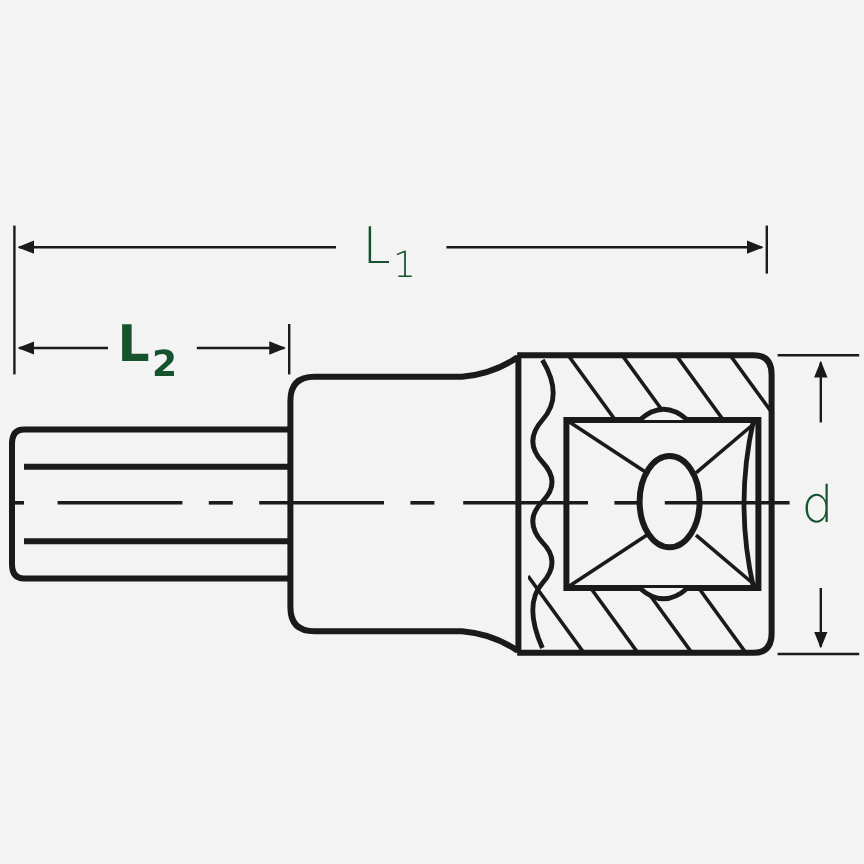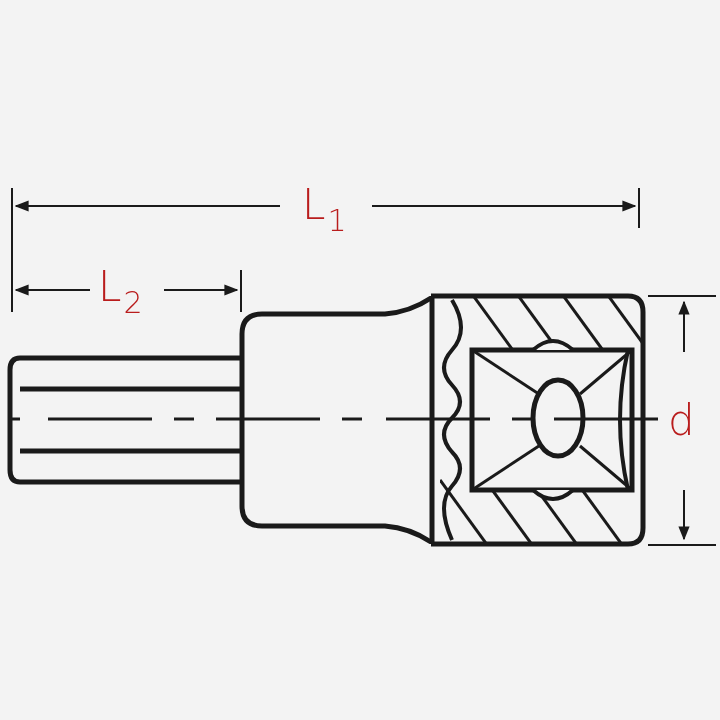--- a/index.html
+++ b/index.html
@@ -1,18 +1,18 @@
 <!DOCTYPE html>
 <html><head>
 <meta charset="utf-8">
 <style>
   html, body { margin: 0; padding: 0; }
   body { width: 720px; height: 720px; background: #f3f3f3; overflow: hidden; position: relative; font-family: "DejaVu Sans", sans-serif; }
   #drawing { position: absolute; left: 0; top: 0; width: 720px; height: 720px; }
-  .lbl { position: absolute; color: #b91c1c; font-family: "DejaVu Sans", sans-serif; font-weight: 300; line-height: 1; }
+  .lbl { position: absolute; color: #14532d; font-family: "DejaVu Sans", sans-serif; font-weight: 300; line-height: 1; }
   .lbl .main { font-size: 42px; }
   .lbl .sub { font-size: 30px; position: relative; top: 12px; margin-left: 2px; }
 </style>
 </head>
 <body>
 
 <svg id="drawing" viewBox="0 0 720 720" xmlns="http://www.w3.org/2000/svg">
   <defs>
     <marker id="arr" viewBox="0 0 10 10" refX="9" refY="5" markerWidth="7" markerHeight="7" orient="auto-start-reverse">
       <path d="M0,1 L10,5 L0,9 Z" fill="#1a1a1a"></path>
@@ -88,19 +88,19 @@
     <line x1="386" y1="419" x2="490" y2="419"></line>
     <line x1="512" y1="419" x2="532" y2="419"></line>
     <line x1="554" y1="419" x2="658" y2="419"></line>
   </g>
 </svg>
 
 <div class="lbl" style="left:302px; top:184px;">
   <span class="main">L</span><span class="sub">1</span>
 </div>
 
-<div class="lbl" style="left:98px; top:266px;">
+<div class="lbl" style="left:98px; top:266px;font-weight:bold;">
   <span class="main">L</span><span class="sub">2</span>
 </div>
 
 <div class="lbl" style="left:668px; top:400px;">
   <span class="main">d</span>
 </div>
 
 </body></html>

